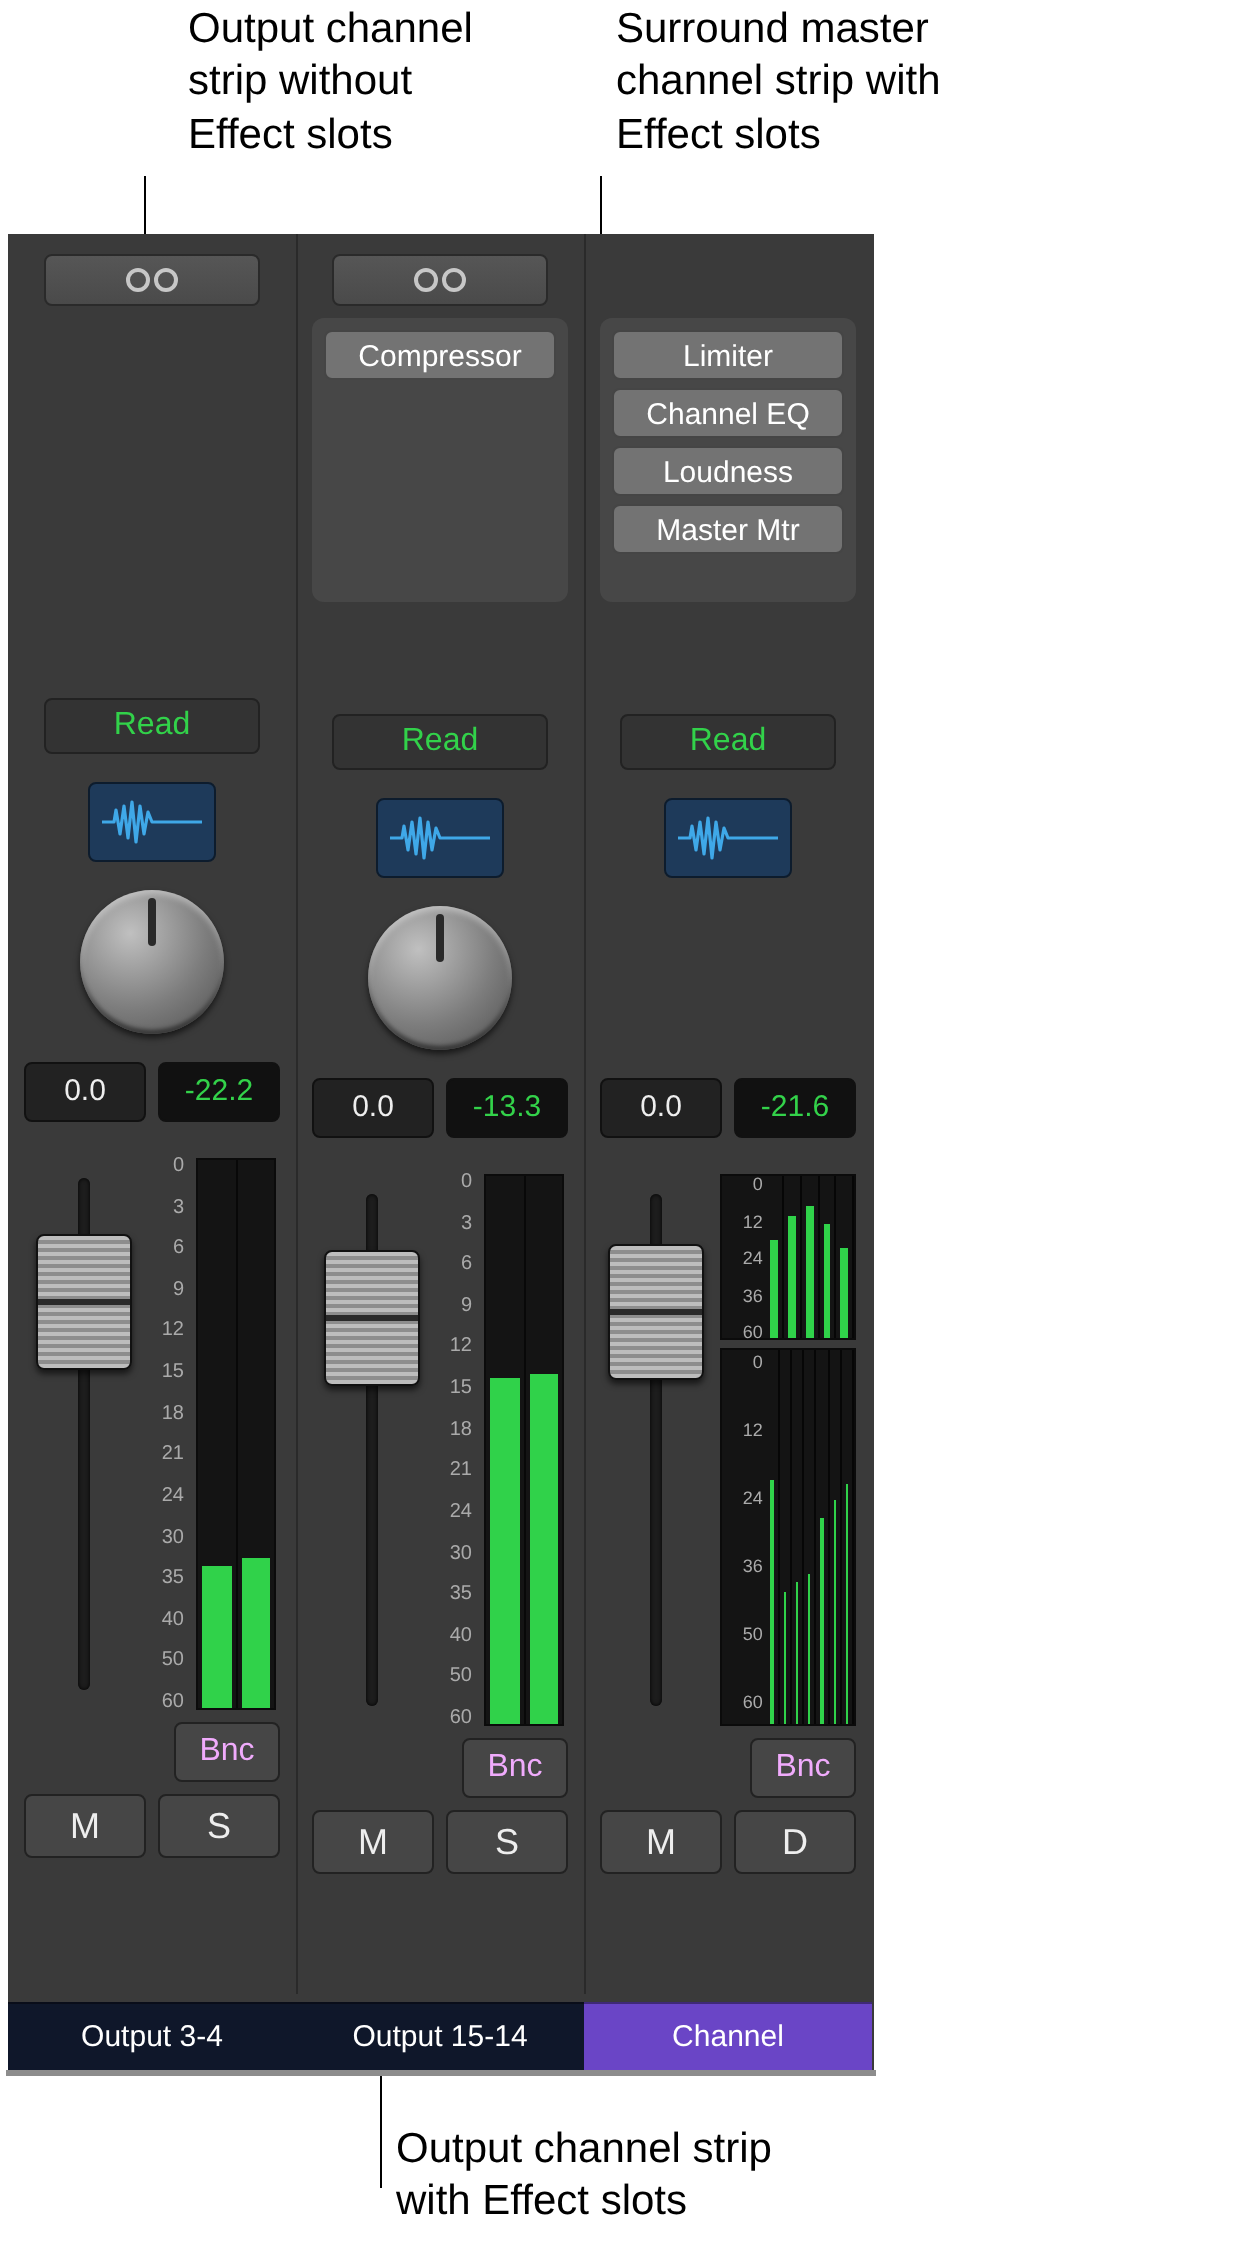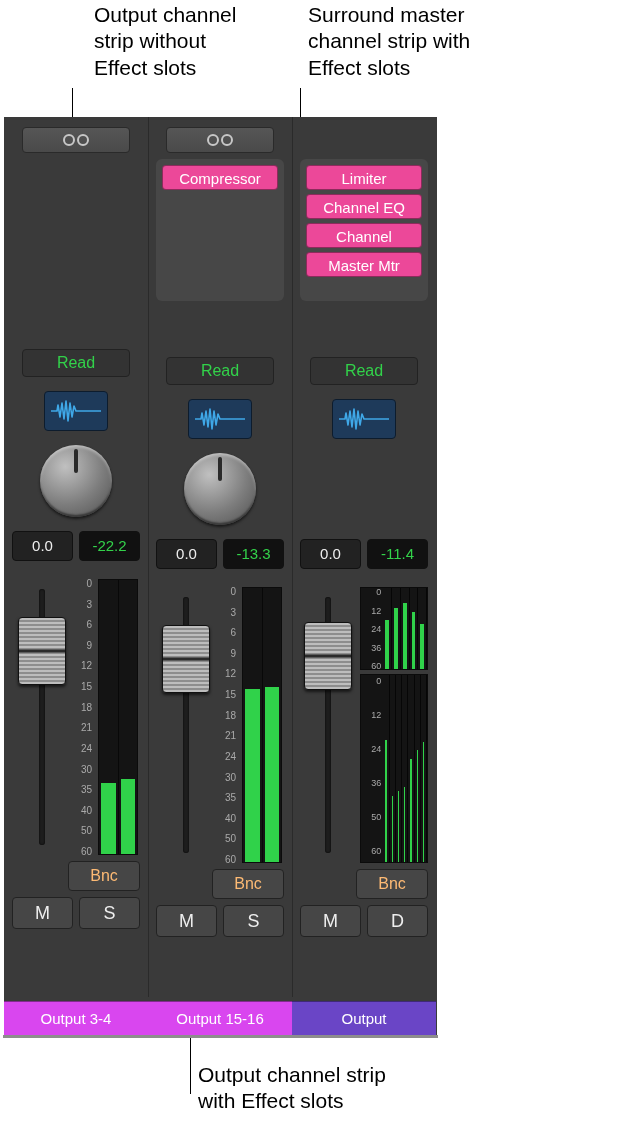--- a/index.html
+++ b/index.html
@@ -67,21 +67,21 @@
   background: #474747;
   border-radius: 6px;
   padding: 6px 6px;
   box-sizing: border-box;
   display: flex;
   flex-direction: column;
   gap: 4px;
 }
 .fx-slot {
   height: 25px;
-  background: #ec4899;
+  background: #737373;
   border-radius: 4px;
   color: #fff;
   font-size: 15px;
   text-align: center;
   line-height: 25px;
   border: 1px solid rgba(0,0,0,.4);
   box-sizing: border-box;
 }
 
 .spacer-50 { height: 50px; }
@@ -267,27 +267,27 @@
   transform: translateY(-50%);
 }
 .mini-bars {
   flex: 1;
   display: flex;
 }
 .mini-bars .meter-bar { border-right:1px solid #060606; }
 
 
 .bnc-btn {
-  width: 72px;
+  width: 53px;
   height: 30px;
   margin: 0 8px 6px auto;
   background: #464646;
   border: 1px solid #222;
   border-radius: 4px;
-  color: #fdba74;
+  color: #f0abfc;
   text-align: center;
   line-height: 28px;
   font-size: 16px;
   box-sizing: border-box;
 }
 .ms-row {
   margin: 0 8px 0 8px;
   display: flex;
   gap: 6px;
 }
@@ -308,21 +308,21 @@
   position: absolute;
   bottom: 0;
   left: 0; right: 0;
   height: 33px;
   color: #fff;
   font-size: 15px;
   text-align: center;
   line-height: 33px;
   border-top: 1px solid rgba(0,0,0,.4);
 }
-.name-output { background: #d946ef; }
+.name-output { background: #0f172a; }
 .name-master { background: #6a45c6; }
 
 .mixer-edge {
   position: absolute;
   bottom: -3px;
   left: -1px;
   right: -1px;
   height: 3px;
   background: #8d8d8d;
 }
@@ -454,43 +454,43 @@
           <div class="meter-bar">
             <div class="meter-fill" style="height: 64%;"></div>
           </div>
         </div>
     </div>
     <div class="bnc-btn">Bnc</div>
     <div class="ms-row">
       <div class="ms-btn">M</div>
       <div class="ms-btn">S</div>
     </div>
-    <div class="name-label name-output">Output 15-16</div>
+    <div class="name-label name-output">Output 15-14</div>
   </div>
 
   <div class="strip">
     <div class="strip-divider"></div>
     <div style="height:32px;"></div>
     <div class="fx-area">
       <div class="fx-slot">Limiter</div>
       <div class="fx-slot">Channel EQ</div>
-      <div class="fx-slot">Channel</div>
+      <div class="fx-slot">Loudness</div>
       <div class="fx-slot">Master Mtr</div>
     </div>
     <div class="spacer-50"></div>
     <div class="read-btn">Read</div>
     <div class="wave-btn">
       <svg width="50" height="22" viewBox="0 0 50 22">
         <path d="M0 11 L6 11 L7 5 L9 17 L11 3 L13 19 L15 1 L17 21 L19 3 L21 17 L23 6 L25 11 L50 11" fill="none" stroke-width="1.6" stroke-linejoin="round"></path>
       </svg>
     </div>
     <div style="height:86px;"></div>
     <div class="readouts">
       <div class="readout gain">0.0</div>
-      <div class="readout level">-11.4</div>
+      <div class="readout level">-21.6</div>
     </div>
     <div class="fader-block">
       <div class="fader-track">
         <div class="track-line"></div>
         <div class="fader-cap" style="top:25%;"></div>
       </div>
       <div class="mini-meters">
         <div class="mini-meter-box">
           <div class="mini-scale" id="mscale-top">
               <span style="top: 4px;">0</span>
@@ -550,17 +550,17 @@
               </div>
             </div>
         </div>
       </div>
     </div>
     <div class="bnc-btn">Bnc</div>
     <div class="ms-row">
       <div class="ms-btn">M</div>
       <div class="ms-btn">D</div>
     </div>
-    <div class="name-label name-master">Output</div>
+    <div class="name-label name-master">Channel</div>
   </div>
 
   <div class="mixer-edge"></div>
 </div>
 
 </body></html>

